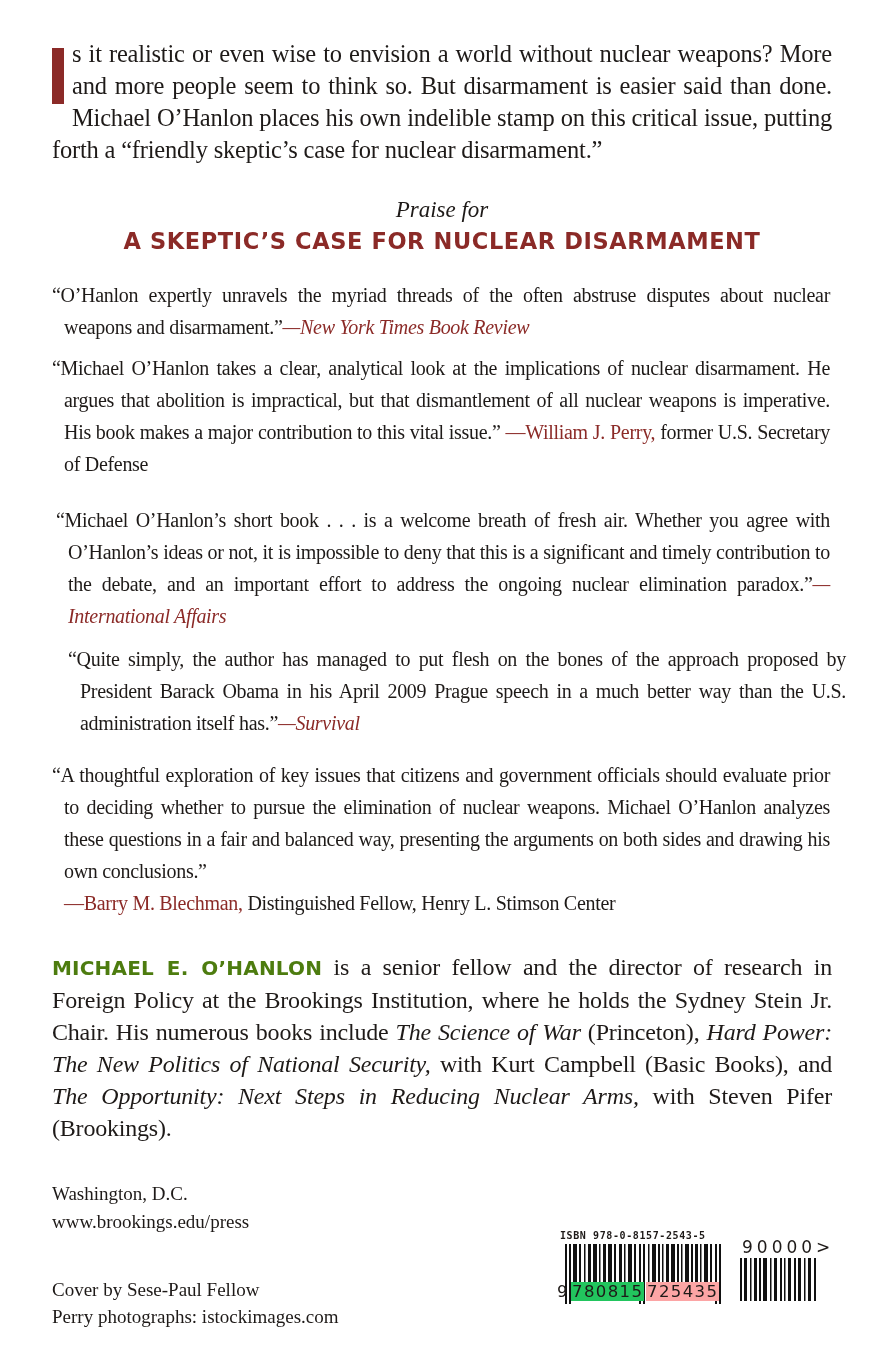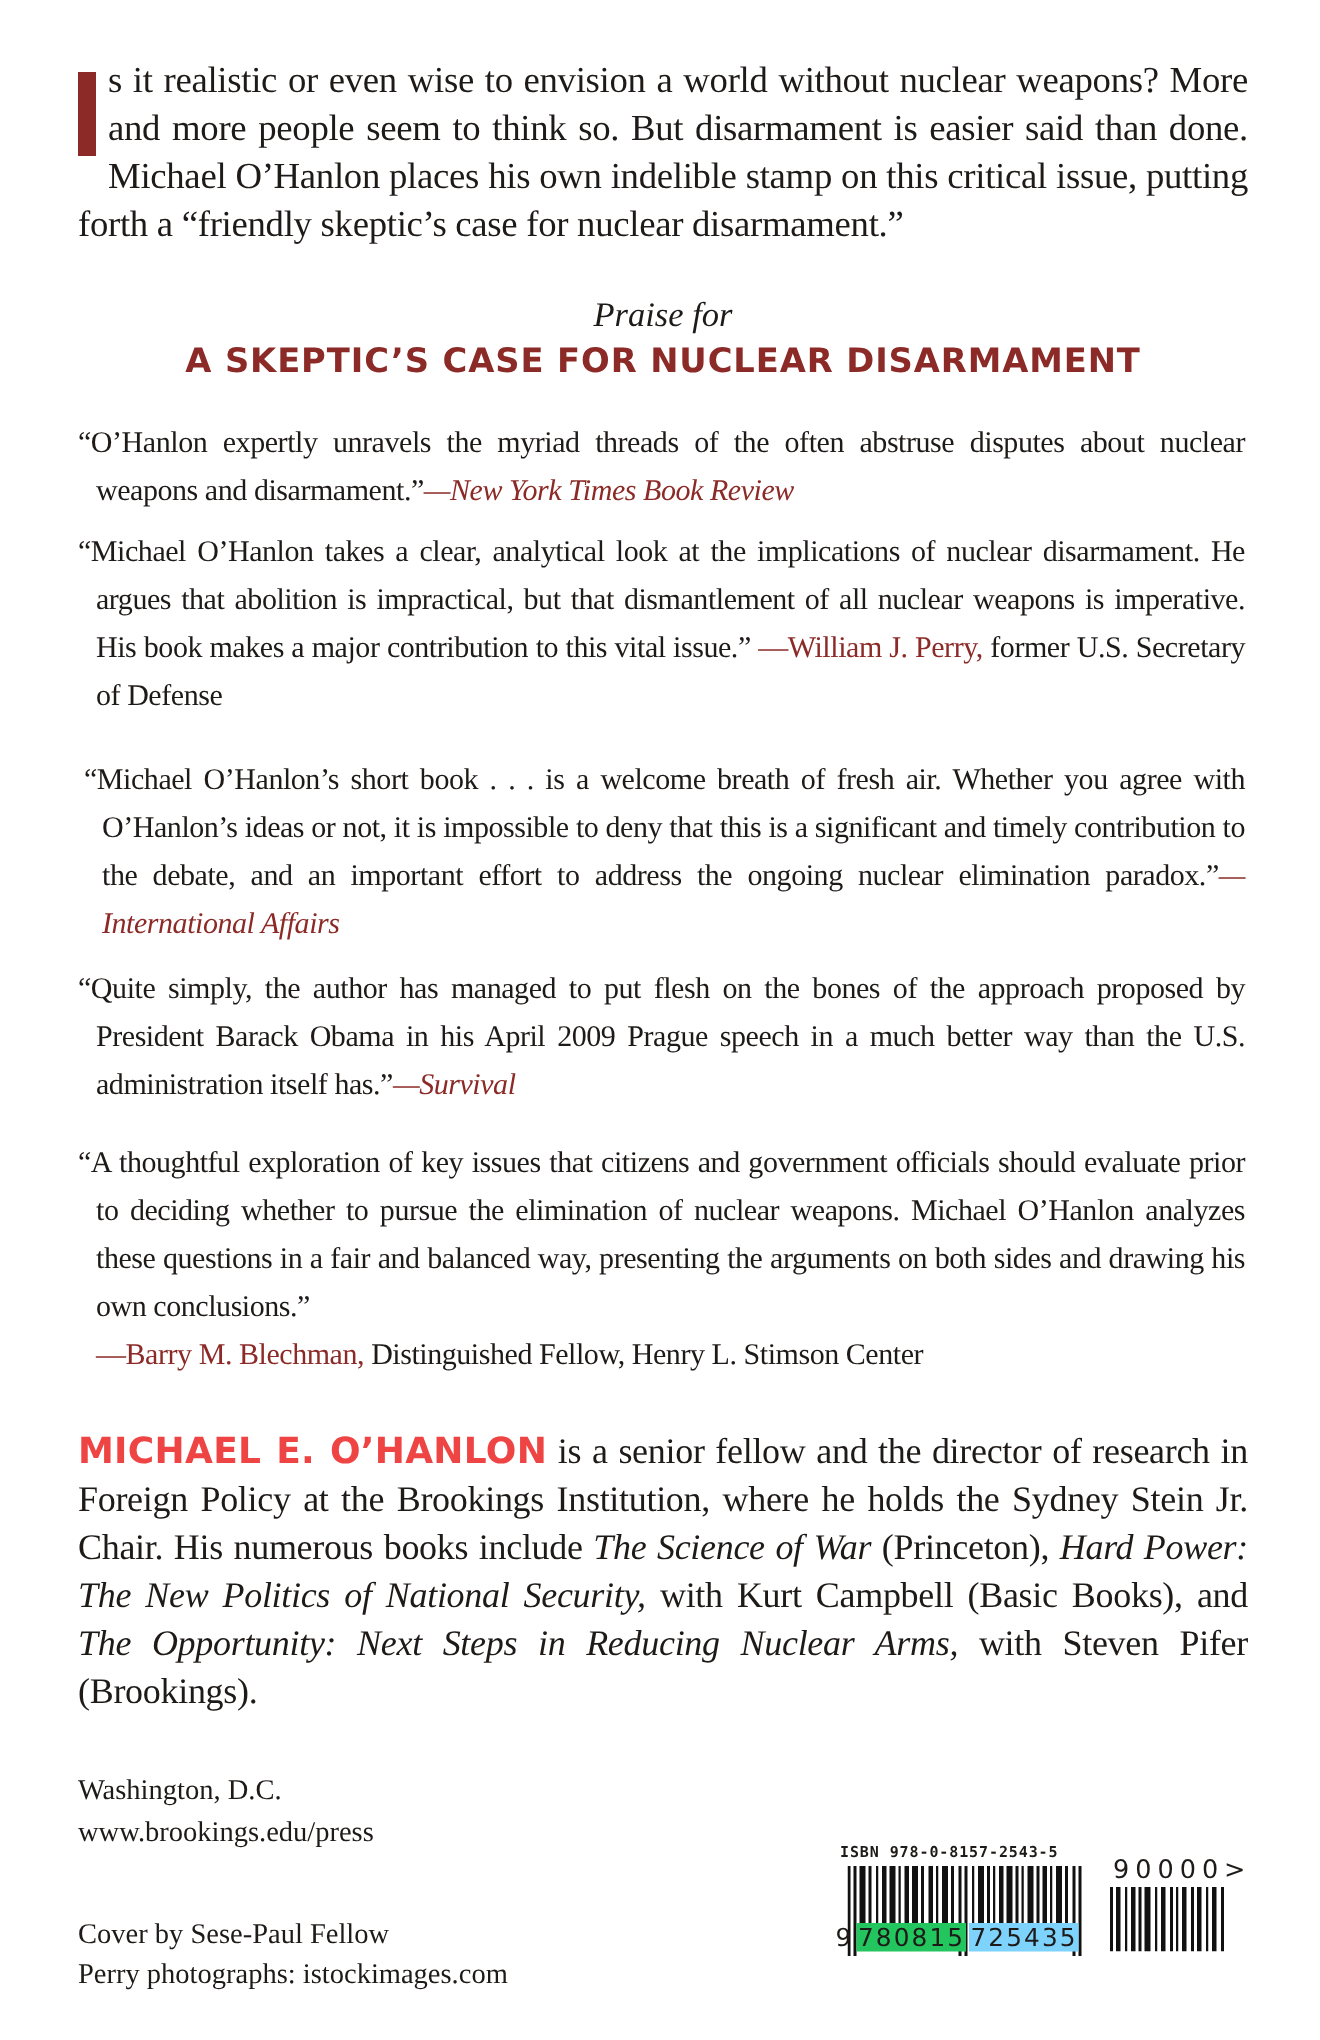--- a/index.html
+++ b/index.html
@@ -79,39 +79,39 @@
     .quote .src-italic {
       font-style: italic;
       color: #8b2a27;
     }
     .quote .src-name {
       color: #8b2a27;
     }
     .q1 { top: 279px; }
     .q2 { top: 352px; }
     .q3 { top: 504px; left: 4px; width: 762px; }
-    .q4 { top: 643px; }
+    .q4 { top: 643px; margin-left: 16px; }
     .q5 { top: 759px; }
 
     
     .bio {
       position: absolute;
       top: 951px;
       left: 0;
       width: 780px;
       font-size: 24px;
       line-height: 32px;
       text-align: justify;
       letter-spacing: -0.2px;
     }
     .bio-name {
       font-family: "DejaVu Sans", "Liberation Sans", sans-serif;
       font-weight: bold;
-      font-size: 24px;
-      color: #ef4444;
+      font-size: 20px;
+      color: #4d7c0f;
       letter-spacing: 0.2px;
     }
     .bio i { font-style: italic; }
 
     
     .publisher {
       position: absolute;
       top: 1180px;
       left: 0;
       font-size: 19px;
@@ -164,21 +164,21 @@
       position: absolute;
       left: 0;
       top: 52px;
       font-family: "DejaVu Sans", "Liberation Sans", sans-serif;
       font-size: 16.5px;
       letter-spacing: 1.4px;
       background: transparent;
     }
     .bar-digits .lead { position: absolute; left: 0; top: 0; }
     .bar-digits .g1 { position: absolute; left: 14px; top: 0; background: #22c55e; padding: 0 1px; }
-    .bar-digits .g2 { position: absolute; left: 89px; top: 0; background: #7dd3fc; padding: 0 1px; }
+    .bar-digits .g2 { position: absolute; left: 89px; top: 0; background: #fca5a5; padding: 0 1px; }
     .addon-digits {
       position: absolute;
       left: 185px;
       top: 7px;
       font-family: "DejaVu Sans", "Liberation Sans", sans-serif;
       font-size: 17px;
       letter-spacing: 4px;
     }
   </style>
 </head>

